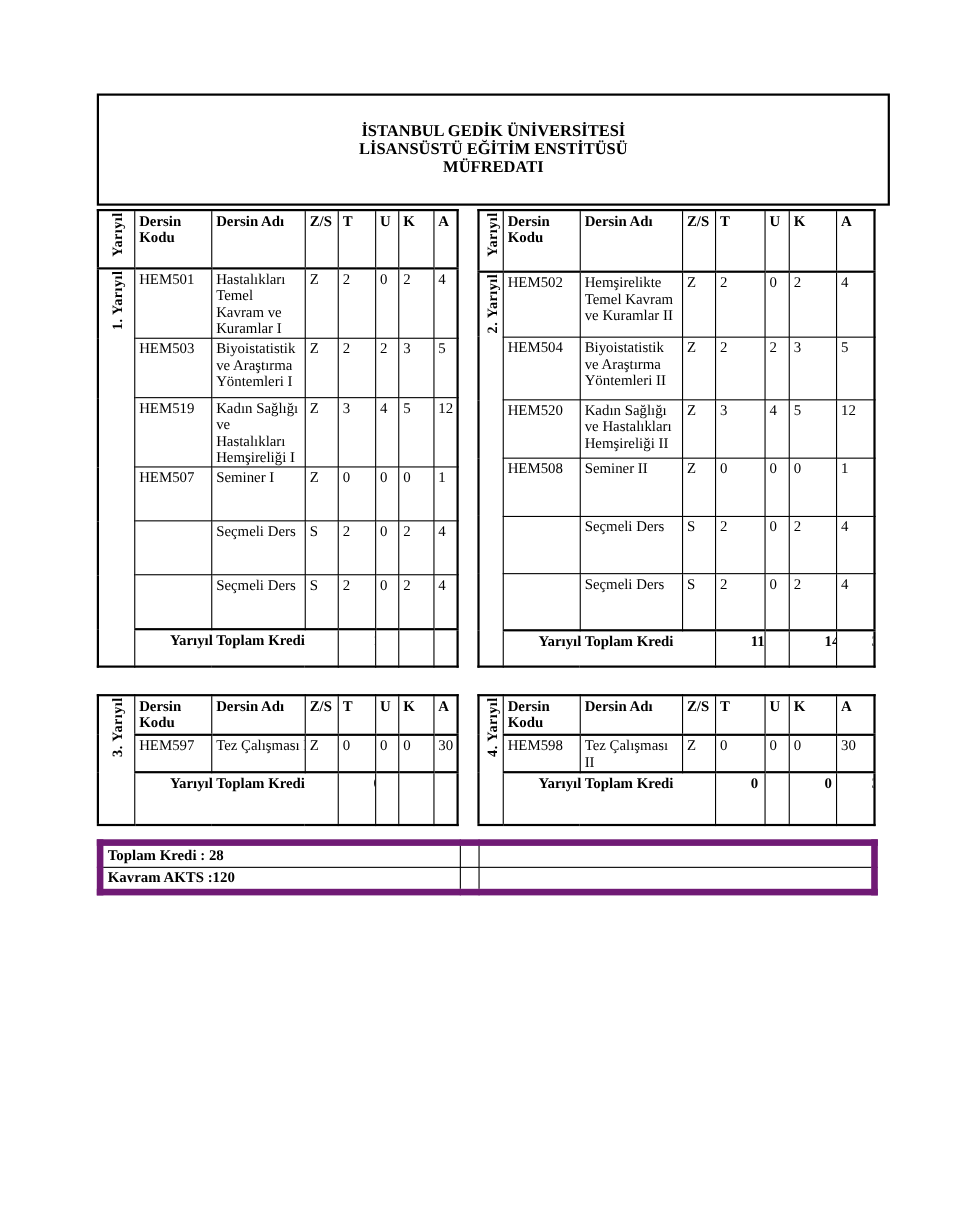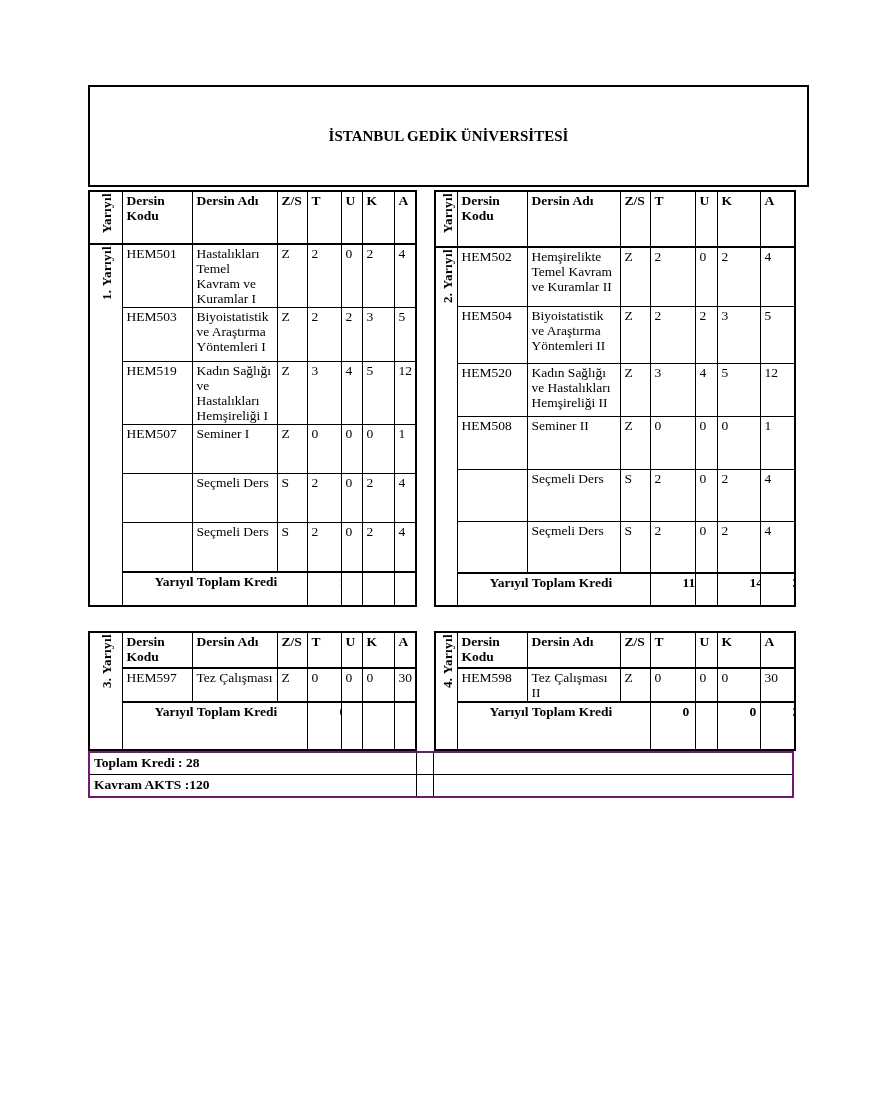--- a/index.html
+++ b/index.html
@@ -46,35 +46,37 @@
   
   col.c1b{width:22px} col.c2b{width:70px} col.c3b{width:93px} col.c4b{width:30px}
   col.c5b{width:45px} col.c6b{width:22px} col.c7b{width:43px} col.c8b{width:35px}
 
   
   .r0{height:53px}.r1{height:55px}.r2{height:54px}.r3{height:50px}
   .r4{height:49px}.r5{height:49px}.r6{height:49px}.r7{height:30px}
   .lr0{height:36px}.lr1{height:34px}.lr2{height:48px}
 
   
-  table.ftable { border-collapse:collapse; table-layout:fixed; width:704px; border:2px solid #701a75; margin-top:0; }
+  table.ftable { border-collapse:collapse; table-layout:fixed; width:704px; border:6px solid #701a75; margin-top:12px; }
   table.ftable td {
     border:1px solid #000; vertical-align:middle;
     font-weight:bold; font-size:13.5px; padding:0 2px 0 4px;
   }
   col.f1{width:327px} col.f2{width:17px} col.f3{width:360px}
   .fr0{height:23px}.fr1{height:22px}
 </style>
 </head>
 <body>
 
 <div class="page">
 
   <div class="title-box">
     <div class="title-line">İSTANBUL GEDİK ÜNİVERSİTESİ</div>
+    <div class="title-line">LİSANSÜSTÜ EĞİTİM ENSTİTÜSÜ</div>
+    <div class="title-line">MÜFREDATI</div>
   </div>
 
   <div class="tables-row">
 
     <table class="ctable lt">
       <colgroup>
           <col class="c1a">
           <col class="c2a">
           <col class="c3a">
           <col class="c4a">

